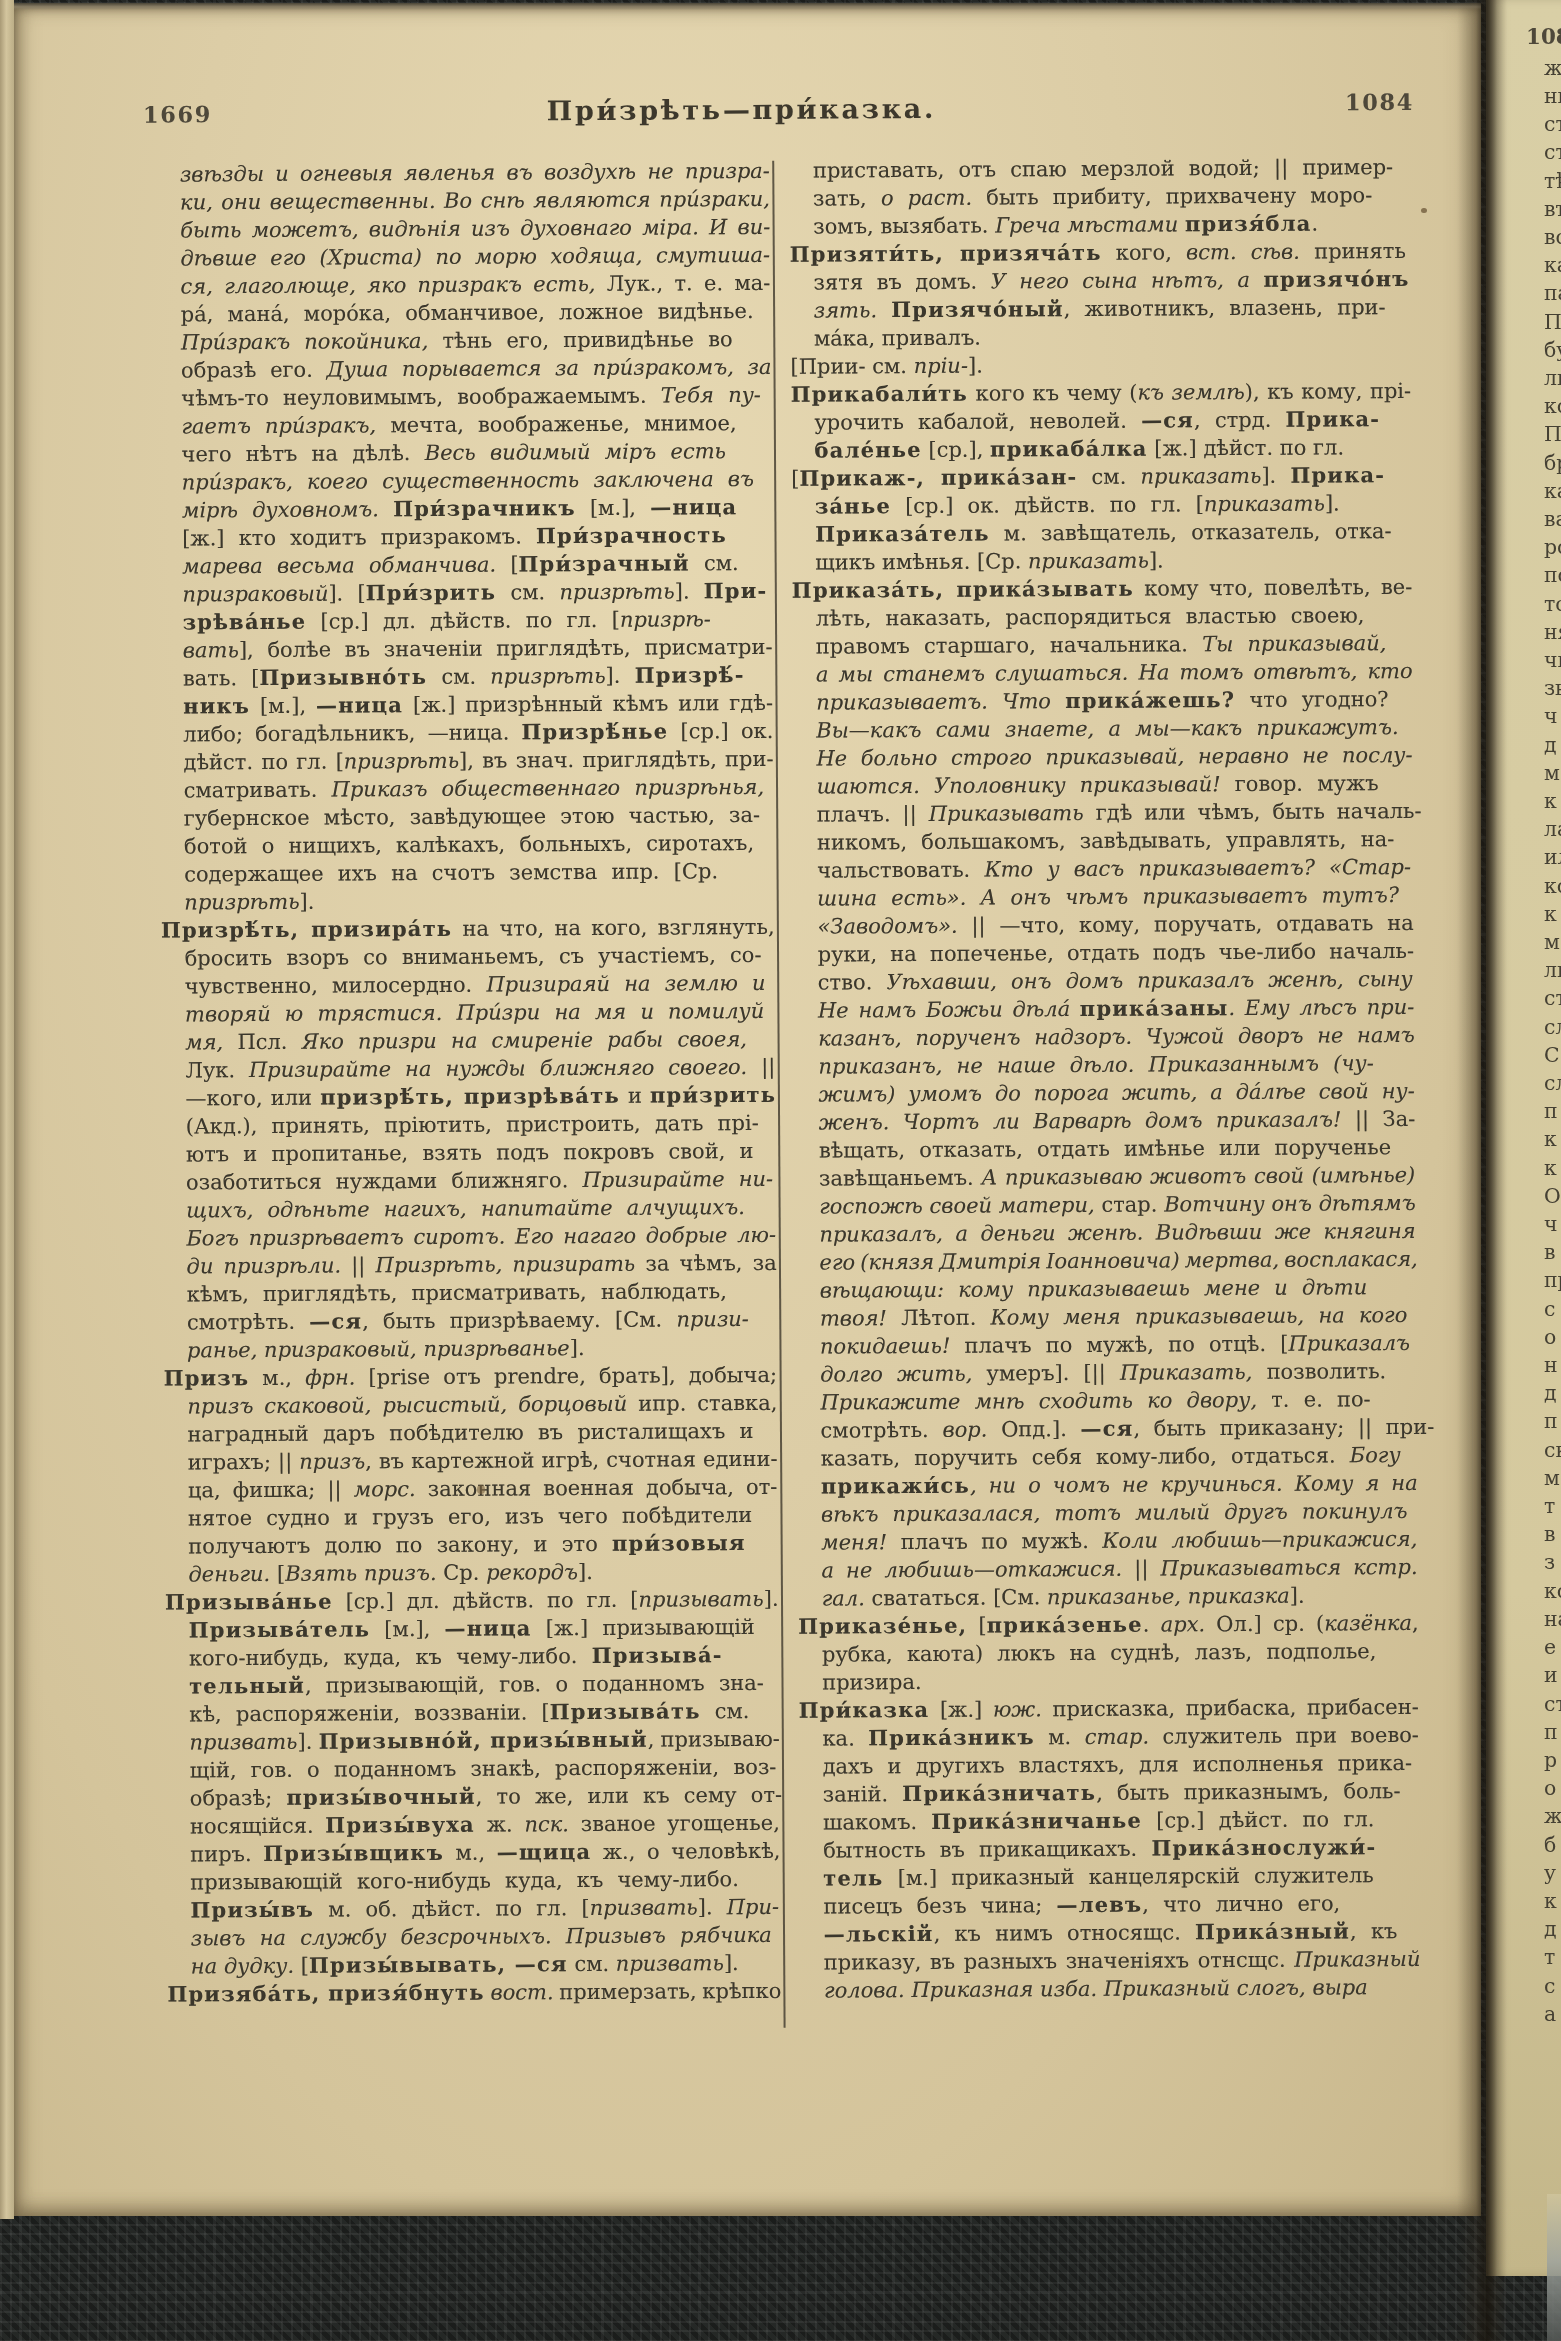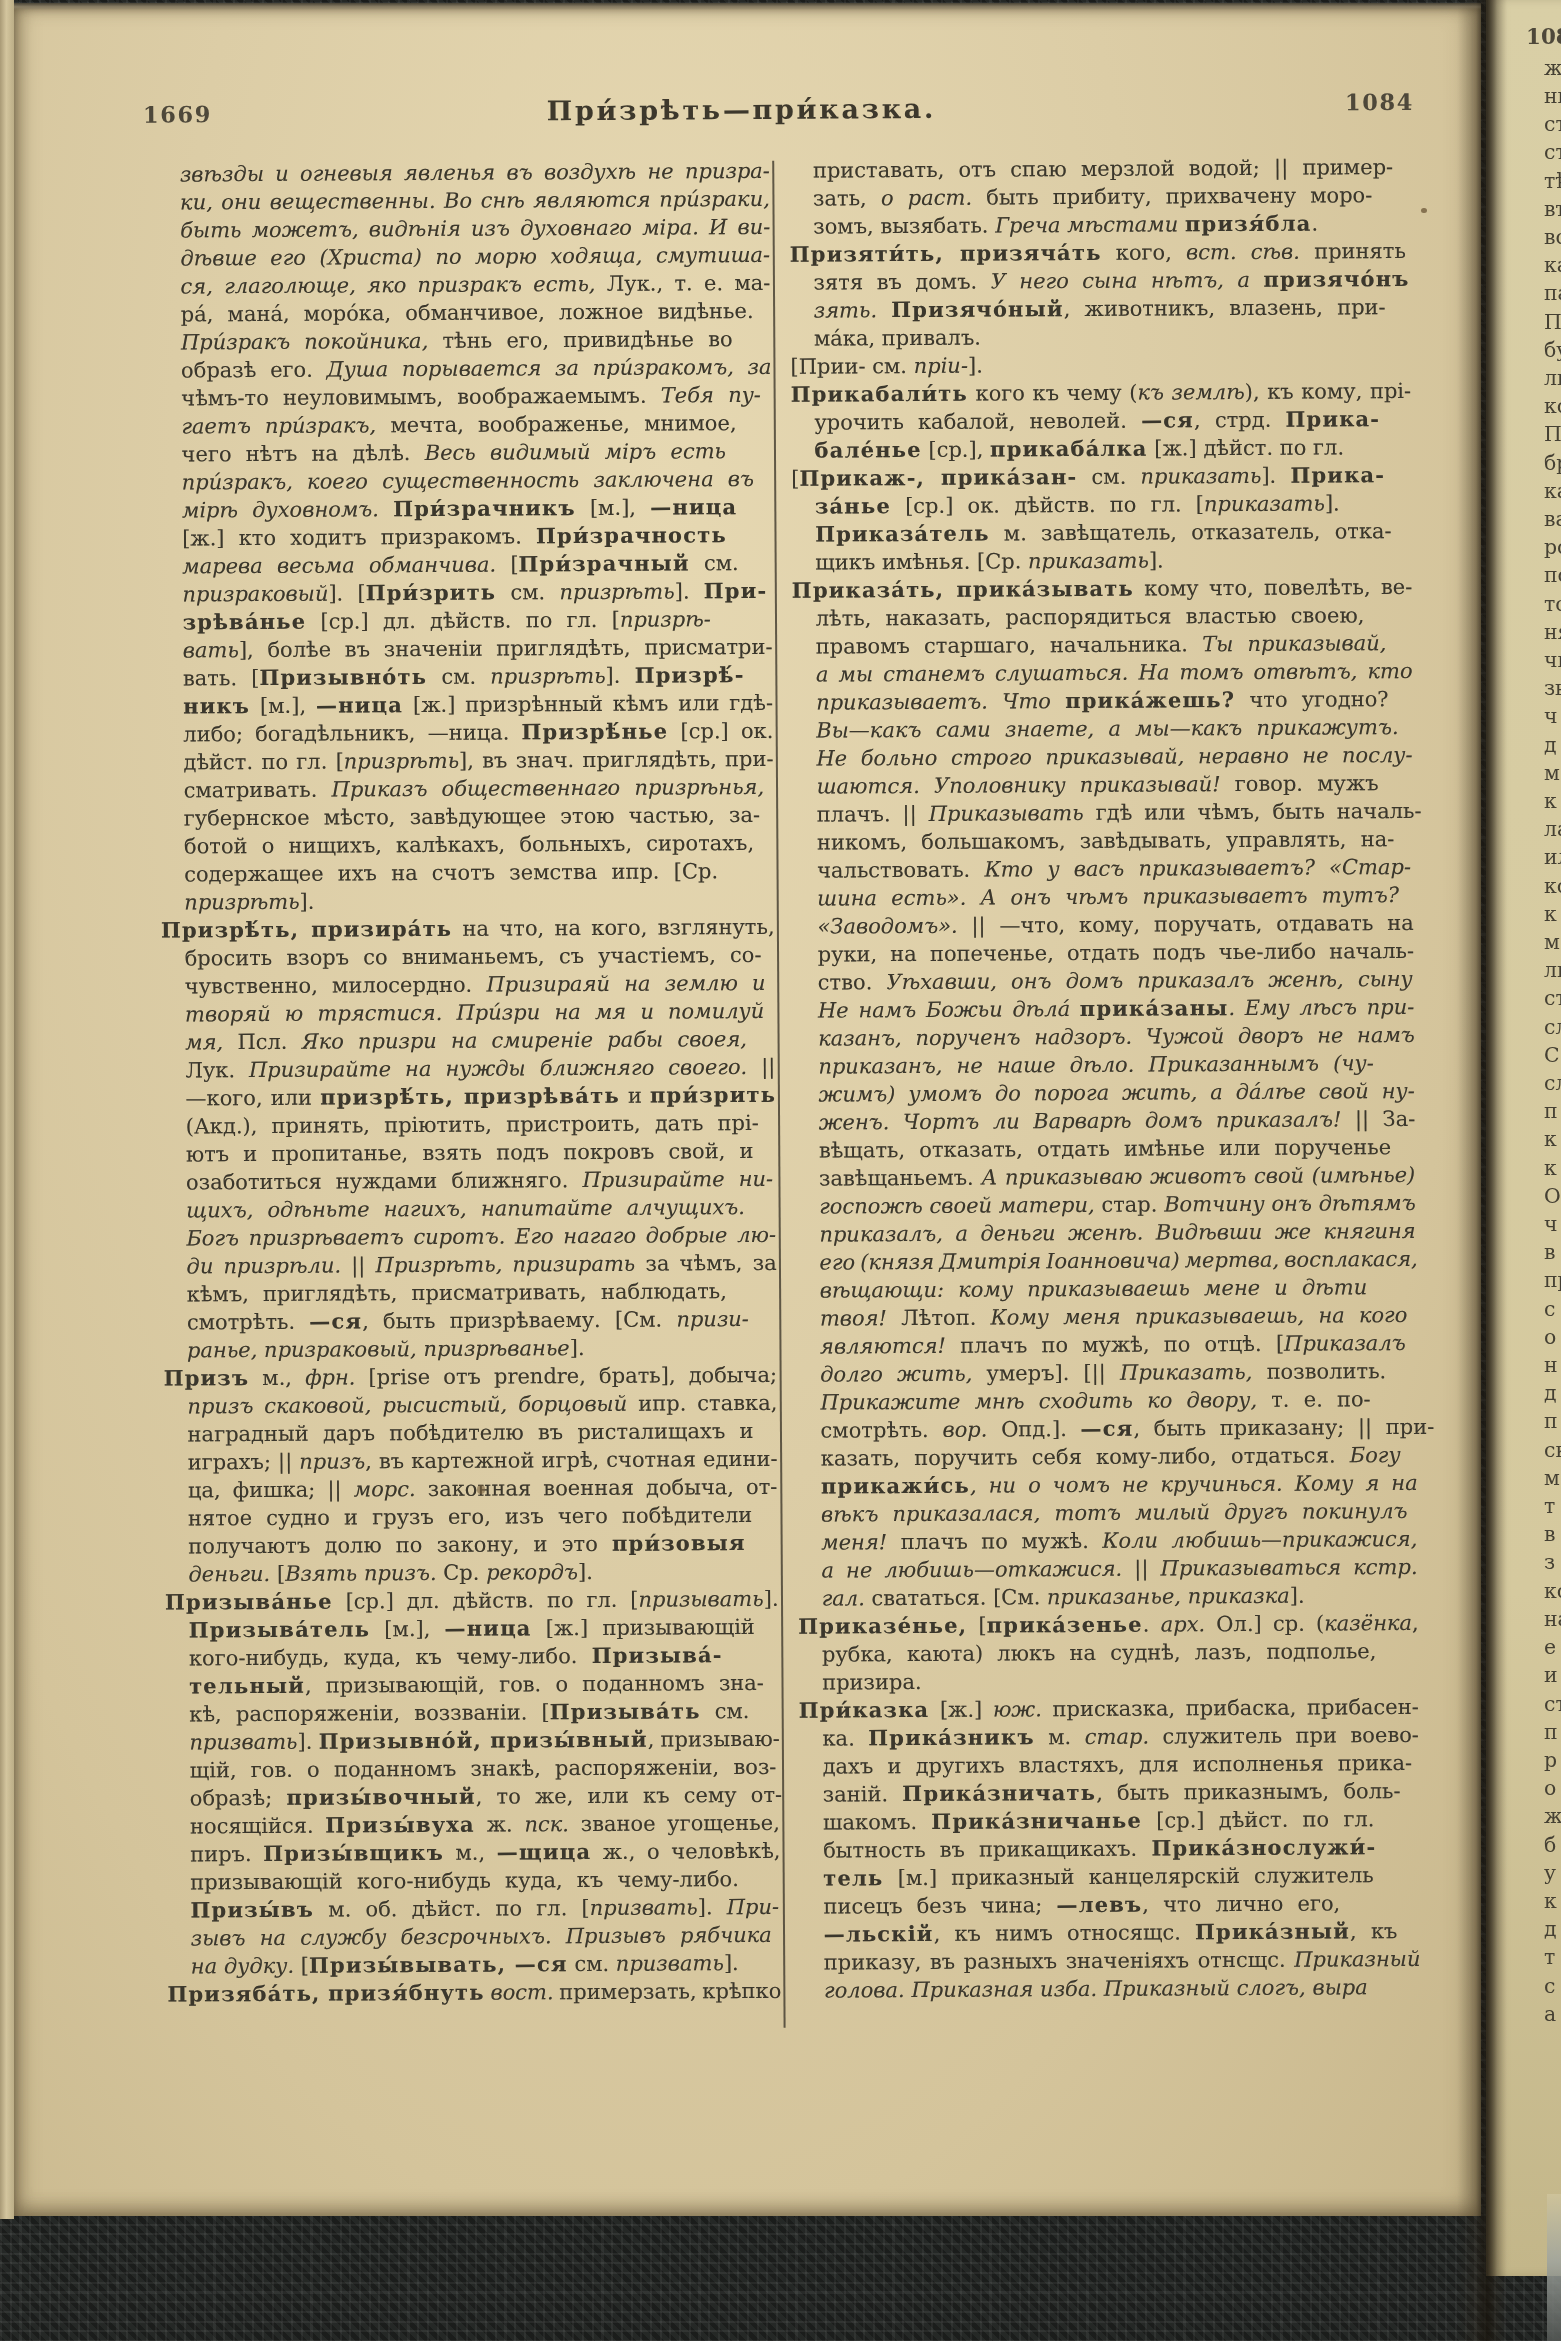--- a/index.html
+++ b/index.html
@@ -181,21 +181,21 @@
         <div class="line" style="word-spacing: 7.5px;"><span class="meas"><span class="run it">приказанъ, не наше дѣло. Приказаннымъ (чу-</span></span></div>
         <div class="line" style="word-spacing: 6.2px;"><span class="meas"><span class="run it">жимъ) умомъ до порога жить, а да́лѣе свой ну-</span></span></div>
         <div class="line" style="word-spacing: 6.9px;"><span class="meas"><span class="run it">женъ. Чортъ ли Варварѣ домъ приказалъ!</span><span class="run"> || За-</span></span></div>
         <div class="line" style="word-spacing: 7.5px;"><span class="meas"><span class="run">вѣщать, отказать, отдать имѣнье или порученье</span></span></div>
         <div class="line" style="word-spacing: 1px;"><span class="meas"><span class="run">завѣщаньемъ. </span><span class="run it">А приказываю животъ свой (имѣнье)</span></span></div>
         <div class="line" style="word-spacing: 0.03px;"><span class="meas"><span class="run it">госпожѣ своей матери,</span><span class="run"> стар. </span><span class="run it">Вотчину онъ дѣтямъ</span></span></div>
         <div class="line" style="word-spacing: 5.8px;"><span class="meas"><span class="run it">приказалъ, а деньги женѣ. Видѣвши же княгиня</span></span></div>
         <div class="line" style="word-spacing: -1.6px;"><span class="meas"><span class="run it">его (князя Дмитрія Іоанновича) мертва, восплакася,</span></span></div>
         <div class="line" style="word-spacing: 7.5px;"><span class="meas"><span class="run it">вѣщающи: кому приказываешь мене и дѣти</span></span></div>
         <div class="line" style="word-spacing: 7.5px;"><span class="meas"><span class="run it">твоя!</span><span class="run"> Лѣтоп. </span><span class="run it">Кому меня приказываешь, на кого</span></span></div>
-        <div class="line" style="word-spacing: 7.5px;"><span class="meas"><span class="run it">являются!</span><span class="run"> плачъ по мужѣ, по отцѣ. [</span><span class="run it">Приказалъ</span></span></div>
+        <div class="line" style="word-spacing: 7.5px;"><span class="meas"><span class="run it">покидаешь!</span><span class="run"> плачъ по мужѣ, по отцѣ. [</span><span class="run it">Приказалъ</span></span></div>
         <div class="line" style="word-spacing: 7.5px;"><span class="meas"><span class="run it">долго жить,</span><span class="run"> умеръ]. [|| </span><span class="run it">Приказать,</span><span class="run"> позволить.</span></span></div>
         <div class="line" style="word-spacing: 7.5px;"><span class="meas"><span class="run it">Прикажите мнѣ сходить ко двору,</span><span class="run"> т. е. по-</span></span></div>
         <div class="line" style="word-spacing: 7px;"><span class="meas"><span class="run">смотрѣть. </span><span class="run it">вор.</span><span class="run"> Опд.]. </span><span class="run hw">—ся</span><span class="run">, быть приказану; || при-</span></span></div>
         <div class="line" style="word-spacing: 7.5px;"><span class="meas"><span class="run">казать, поручить себя кому-либо, отдаться. </span><span class="run it">Богу</span></span></div>
         <div class="line" style="word-spacing: 5.4px;"><span class="meas"><span class="run hw">прикажи́сь</span><span class="run it">, ни о чомъ не кручинься. Кому я на</span></span></div>
         <div class="line" style="word-spacing: 7.5px;"><span class="meas"><span class="run it">вѣкъ приказалася, тотъ милый другъ покинулъ</span></span></div>
         <div class="line" style="word-spacing: 6.8px;"><span class="meas"><span class="run it">меня!</span><span class="run"> плачъ по мужѣ. </span><span class="run it">Коли любишь—прикажися,</span></span></div>
         <div class="line" style="word-spacing: 5.4px;"><span class="meas"><span class="run it">а не любишь—откажися.</span><span class="run"> || </span><span class="run it">Приказываться кстр.</span></span></div>
         <div class="line" style="word-spacing: 0px;"><span class="meas"><span class="run it">гал.</span><span class="run"> свататься. [См. </span><span class="run it">приказанье, приказка</span><span class="run">].</span></span></div>
         <div class="line ent" style="word-spacing: 4.5px;"><span class="meas"><span class="run hw">Приказе́нье,</span><span class="run"> [</span><span class="run hw">прика́зенье</span><span class="run">. </span><span class="run it">арх.</span><span class="run"> Ол.] ср. (</span><span class="run it">казёнка</span><span class="run">,</span></span></div>

